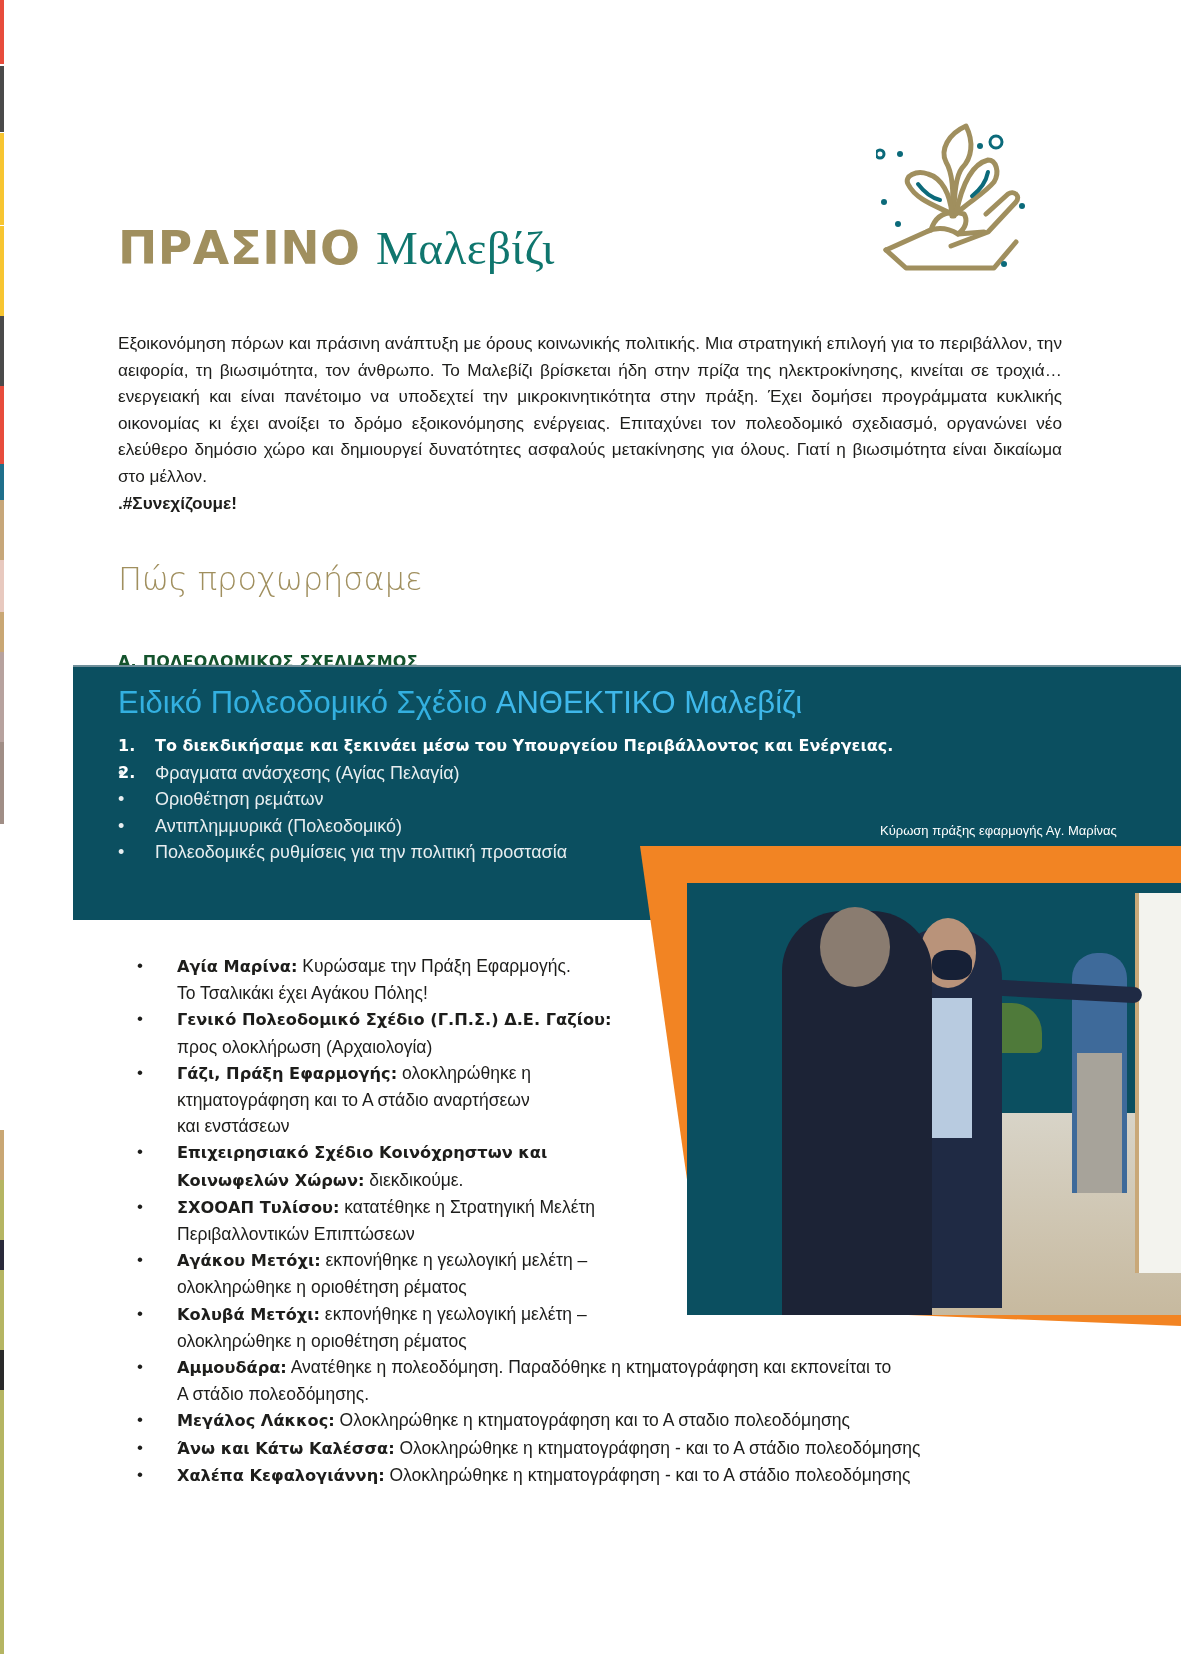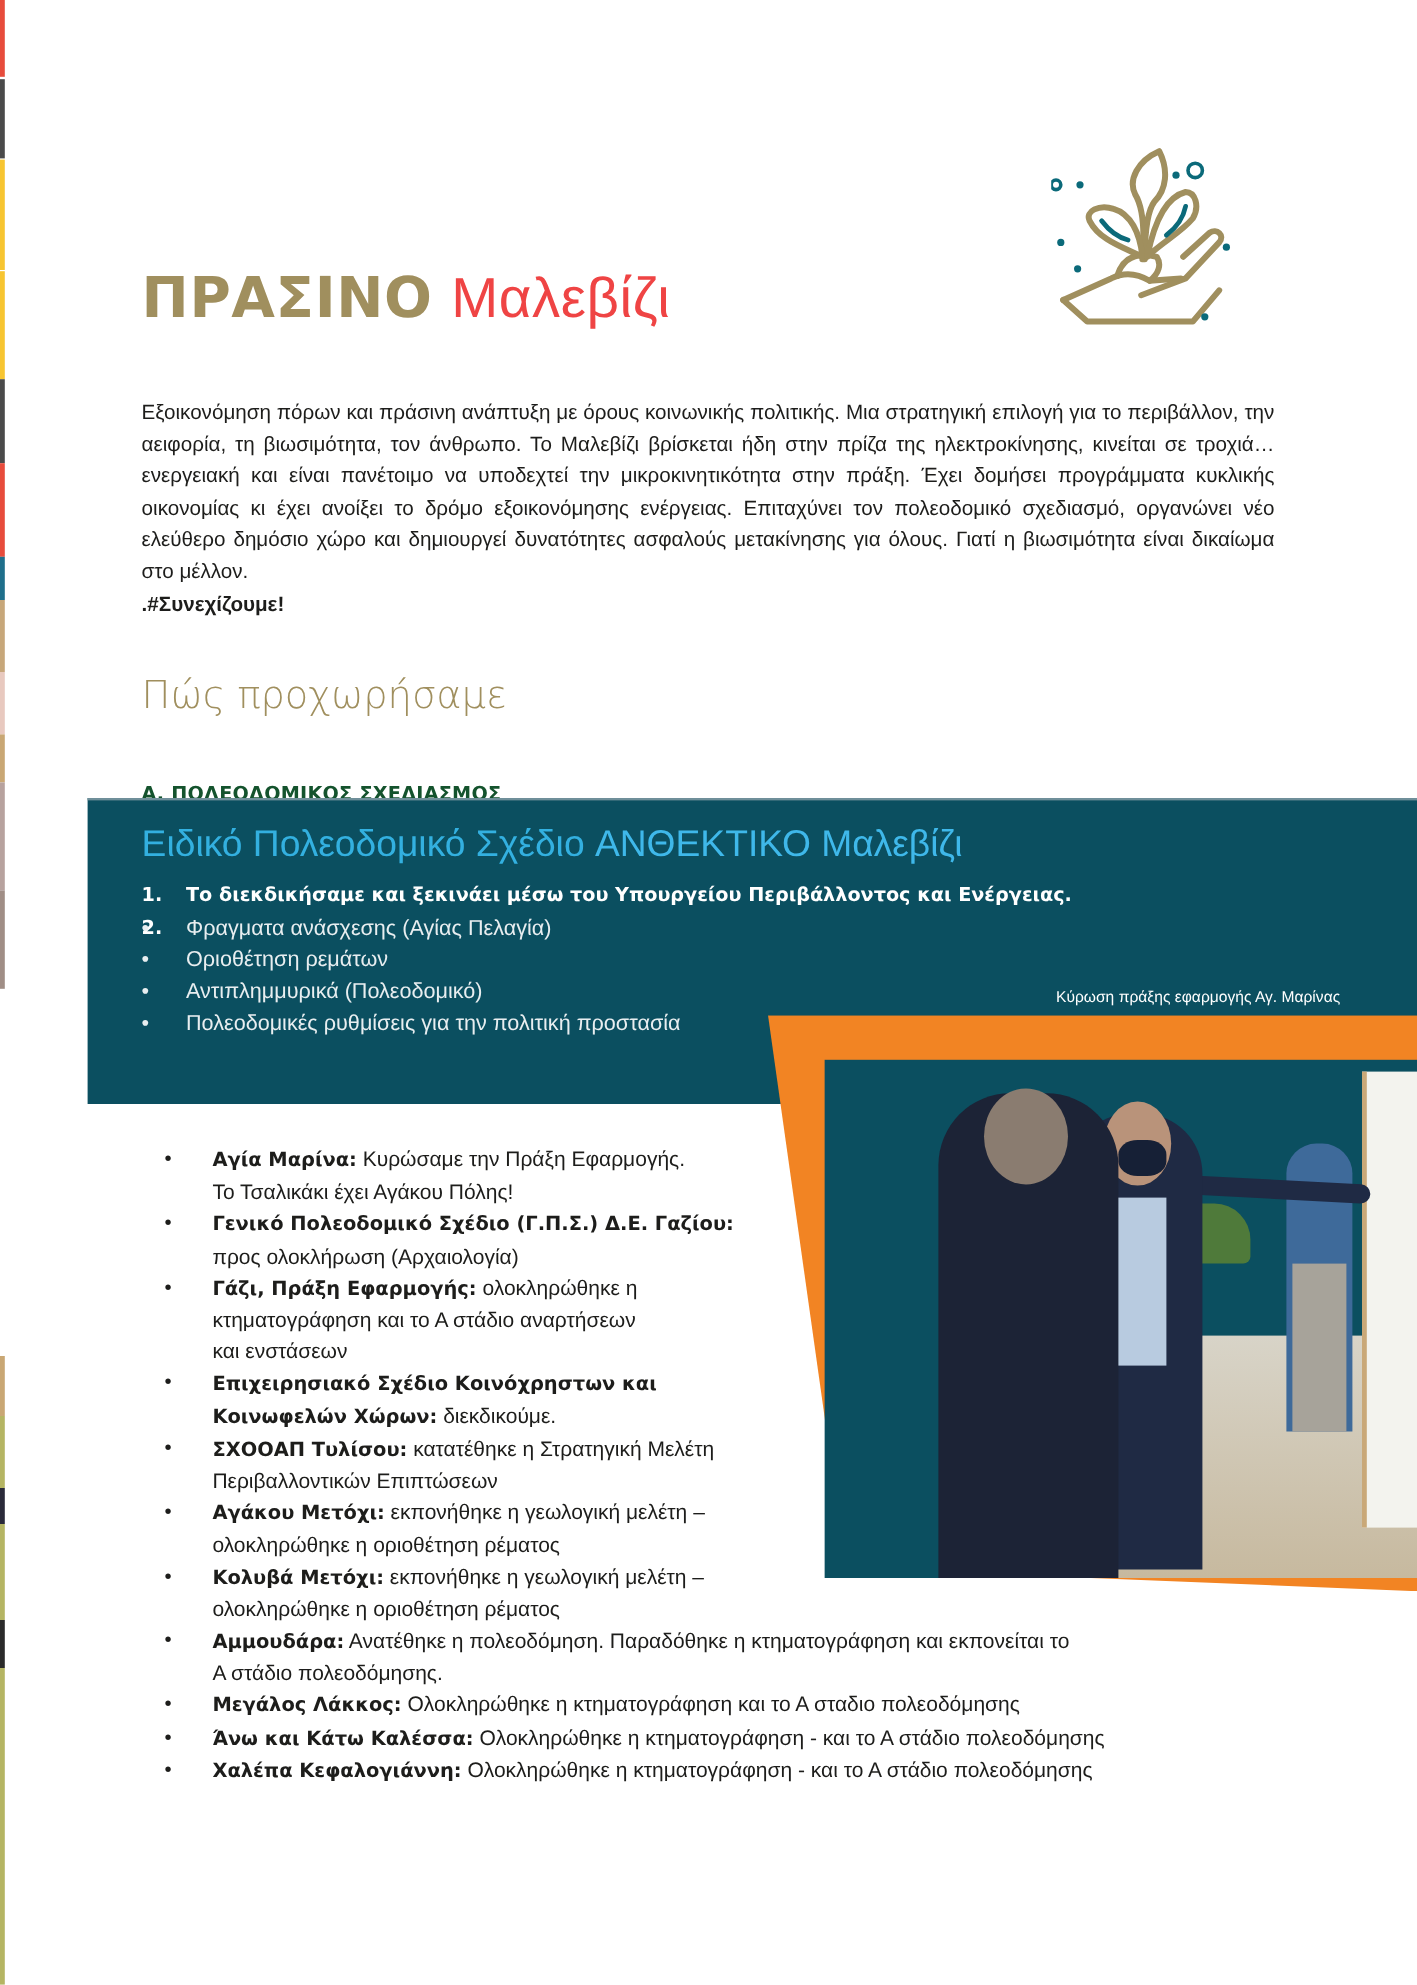--- a/index.html
+++ b/index.html
@@ -6,21 +6,21 @@
     html, body { width: 1181px; height: 1654px; background: #ffffff; overflow: hidden; }
     body { position: relative; font-family: "DejaVu Sans", "Liberation Sans", sans-serif; color: #1a1a1a; }
 
     
     .side-strip { position: absolute; left: 0; top: 0; width: 4px; height: 1654px; }
     .side-strip span { position: absolute; left: 0; width: 4px; display: block; }
 
     
     .title { position: absolute; left: 118px; top: 218px; font-size: 47px; line-height: 60px; white-space: nowrap; letter-spacing: 0.5px; }
     .title .bold { font-weight: 700; color: #a08f5e; font-family: "DejaVu Sans", sans-serif; }
-    .title .light { font-weight: 300; color: #ef4444; font-family: Liberation Sans, sans-serif; font-stretch: condensed; }
+    .title .light { font-weight: 300; color: #0f766e; font-family: Liberation Serif, serif; font-stretch: condensed; }
 
     .plant-icon { position: absolute; left: 876px; top: 122px; width: 150px; height: 150px; }
 
     
     .intro { position: absolute; left: 118px; top: 330px; width: 944px; font-size: 17.2px; line-height: 26.6px; text-align: justify; color: #1d1d1b; font-family: "Liberation Sans", sans-serif; }
     .intro .hashtag { font-weight: 700; display: block; text-align: left; }
 
     .subheading { position: absolute; left: 118px; top: 560px; font-size: 32px; color: #a08f5e; font-weight: 300; font-family: "DejaVu Sans", sans-serif; }
     .section-label { position: absolute; left: 118px; top: 652px; font-size: 16px; font-weight: 700; color: #14532d; letter-spacing: 0.2px; font-family: "DejaVu Sans", sans-serif; }
 

